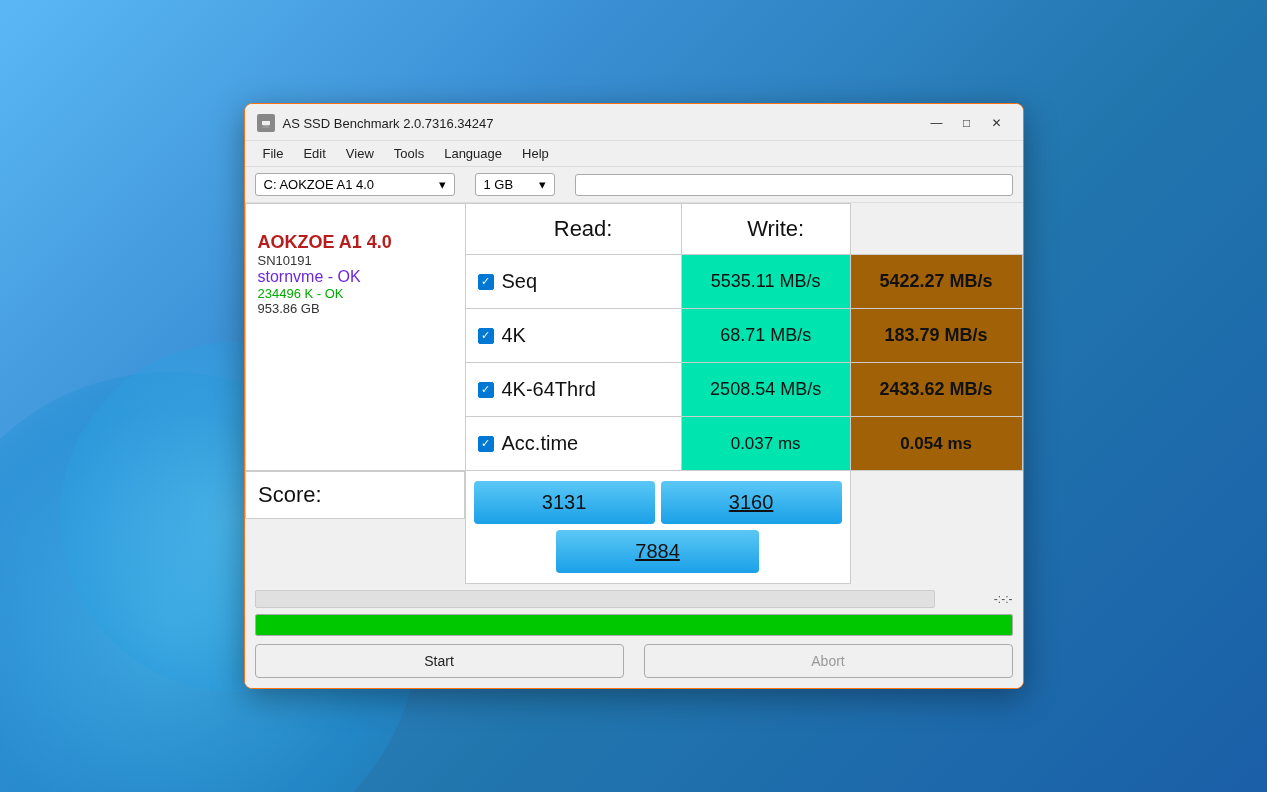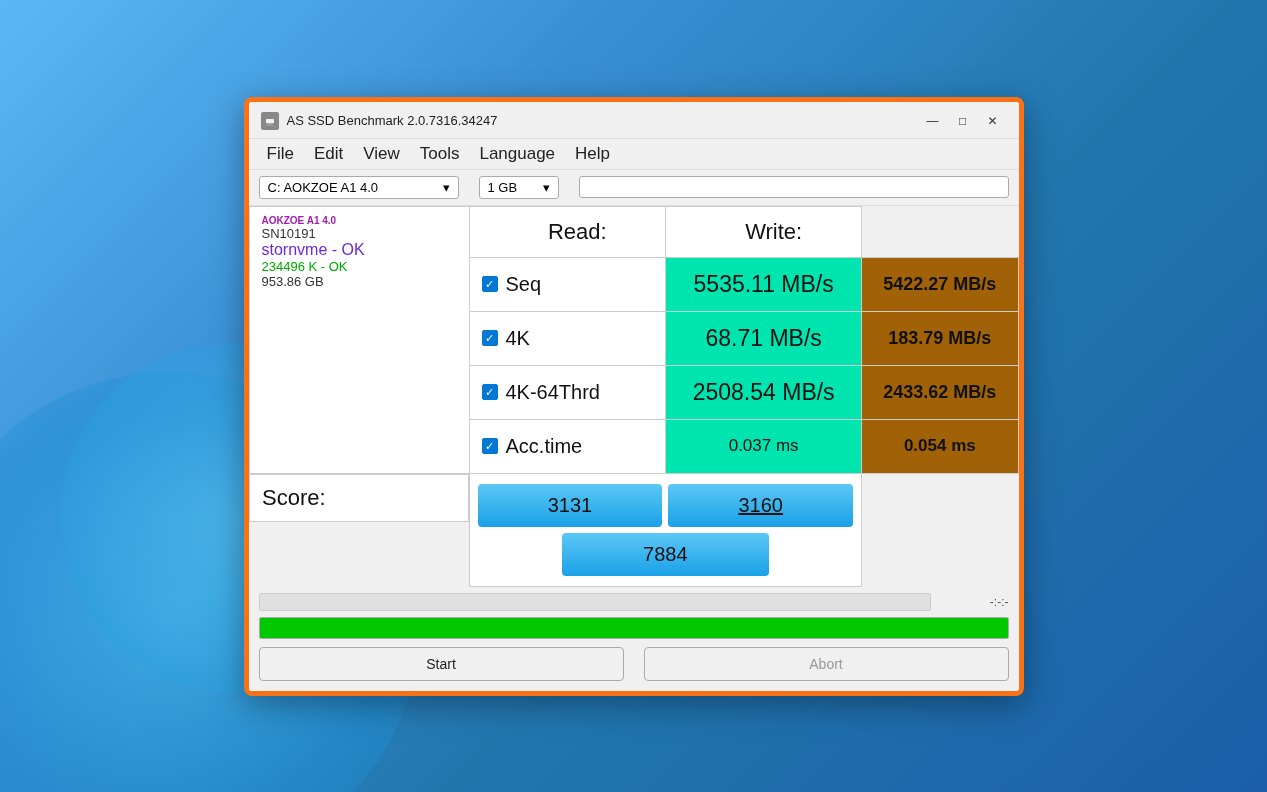--- a/index.html
+++ b/index.html
@@ -31,21 +31,21 @@
       width: 350px; height: 350px;
       background: radial-gradient(circle, #62d0f7 0%, #2aa0e0 70%, transparent 100%);
       left: 60px; bottom: 100px;
       opacity: 0.4;
     }
 
     
     .window {
       width: 780px;
       background: #f0f0f0;
-      border: 5px solid #f97316;
+      border: 1px solid #f97316;
       border-radius: 8px;
       box-shadow: 0 8px 32px rgba(0,0,0,0.35);
       overflow: hidden;
       position: relative;
       z-index: 10;
     }
 
     
     .title-bar {
       background: #f0f0f0;
@@ -88,21 +88,21 @@
     
     .menu-bar {
       background: #f0f0f0;
       display: flex;
       padding: 2px 8px;
       border-bottom: 1px solid #ddd;
       gap: 0;
     }
     .menu-item {
       padding: 3px 10px;
-      font-size: 17px;
+      font-size: 13px;
       cursor: pointer;
       border-radius: 3px;
       color: #222;
     }
 
     
     .toolbar {
       background: #f0f0f0;
       display: flex;
       padding: 6px 10px;
@@ -140,23 +140,24 @@
 
     
     .info-panel {
       padding: 8px 12px;
       vertical-align: top;
       border: 1px solid #ccc;
       background: white;
       width: 220px;
     }
     .info-panel .device-name {
-      font-size: 10px;
+      font-size: 18px;
       font-weight: 600;
-      color: #a21caf;
+      color: #b91c1c;
+      margin-top: 20px;
     }
     .info-panel .serial {
       font-size: 13px;
       color: #333;
     }
     .info-panel .driver-ok {
       font-size: 16px;
       color: #6d28d9;
     }
     .info-panel .size-ok {
@@ -207,21 +208,21 @@
     }
     .row-label-text {
       font-size: 20px;
       font-weight: 400;
       color: #111;
     }
 
     
     .result-read {
       text-align: center;
-      font-size: 23px;
+      font-size: 18px;
       font-weight: 500;
       color: #111;
       background: #00e5b0;
       border: 1px solid #ccc;
     }
     .result-write {
       text-align: center;
       font-size: 18px;
       font-weight: 700;
       color: #111;
@@ -264,20 +265,21 @@
     .score-total {
       background: linear-gradient(180deg, #5bc8f5 0%, #1aa0e8 100%);
       color: #111;
       font-size: 20px;
       font-weight: 500;
       text-align: center;
       padding: 10px 0;
       border-radius: 4px;
       width: 55%;
       margin: 0 auto;
+      text-decoration: underline;
     }
 
     
     .bottom-area {
       padding: 6px 10px;
       background: #f0f0f0;
     }
     .status-row {
       display: flex;
       align-items: center;

